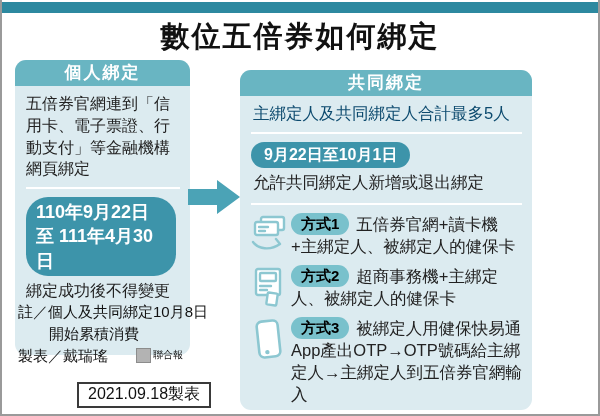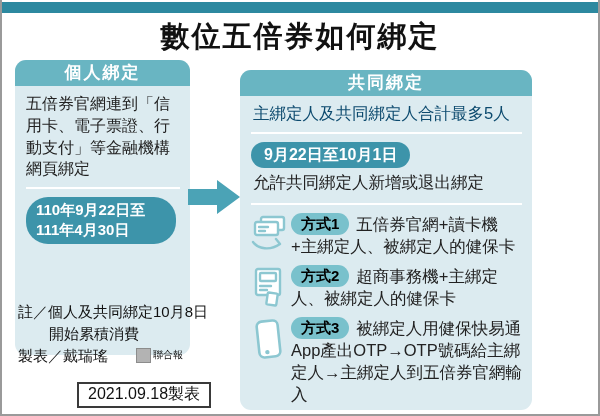--- a/index.html
+++ b/index.html
@@ -43,21 +43,21 @@
     text-align:center;
     color:#fff;font-weight:bold;font-size:17px;
     letter-spacing:2px;
   }
   .panel-body{padding:7px 10px 6px 11px;}
   .body-text{font-size:16px;line-height:1.36;color:#222;}
   .divider{border:none;border-top:2px solid #fff;margin:7px 0 8px 0;}
   .pill-dark{
     display:inline-block;
     background:#3d94aa;color:#fff;
-    font-weight:bold;font-size:15px;line-height:1.35;
+    font-weight:bold;font-size:18px;line-height:1.35;
     border-radius:22px;
     padding:3px 10px;
   }
   .pill-dark.wide{font-size:16px;padding:2px 13px;border-radius:13px;}
   .left-badge-wrap{margin:2px 0 4px 0;max-width:150px;}
   .period-desc{font-size:16.5px;margin:4px 0 9px 2px;color:#222;}
   .intro-text{font-size:16.5px;margin:0 0 2px 2px;color:#0c4a6e;}
   .method-row{display:flex;align-items:flex-start;margin:6px 0 8px 0;}
   .method-icon{flex:0 0 40px;padding-top:2px;}
   .method-text{font-size:16.5px;line-height:1.34;color:#222;}
@@ -103,20 +103,21 @@
   <div class="title">數位五倍券如何綁定</div>
 
   <div class="panel panel-left">
     <div class="panel-header">個人綁定</div>
     <div class="panel-body">
       <div class="body-text">五倍券官網連到「信用卡、電子票證、行動支付」等金融機構網頁綁定</div>
       <hr class="divider">
       <div class="left-badge-wrap">
         <span class="pill-dark">110年9月22日至 111年4月30日</span>
       </div>
+      <div class="body-text">綁定成功後不得變更</div>
     </div>
   </div>
 
   <div class="flow-arrow">
     <svg width="52" height="34" viewBox="0 0 52 34">
       <polygon points="0,9 29,9 29,0 52,17 29,34 29,25 0,25" fill="#4ba3b6"></polygon>
     </svg>
   </div>
 
   <div class="panel panel-right">

